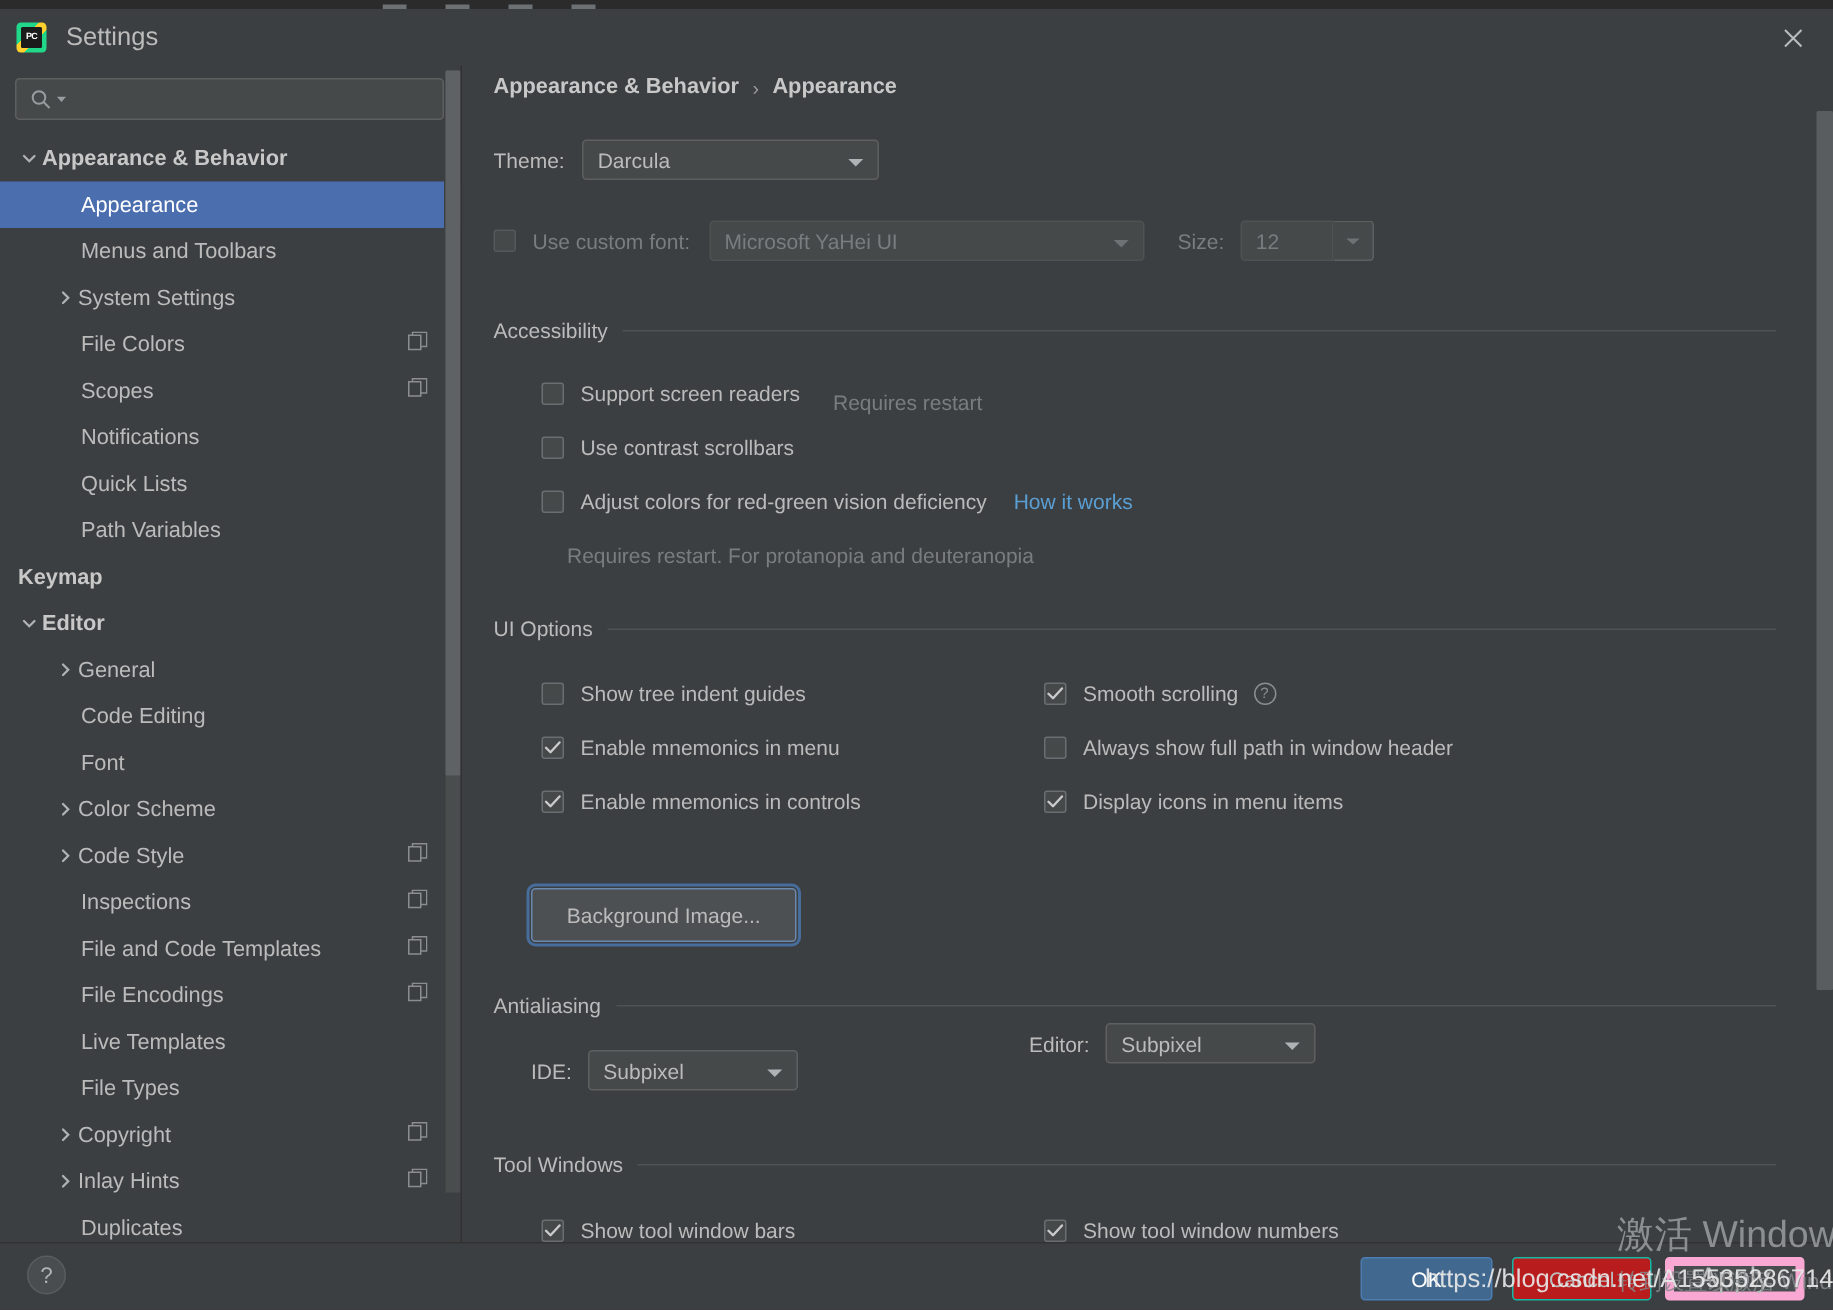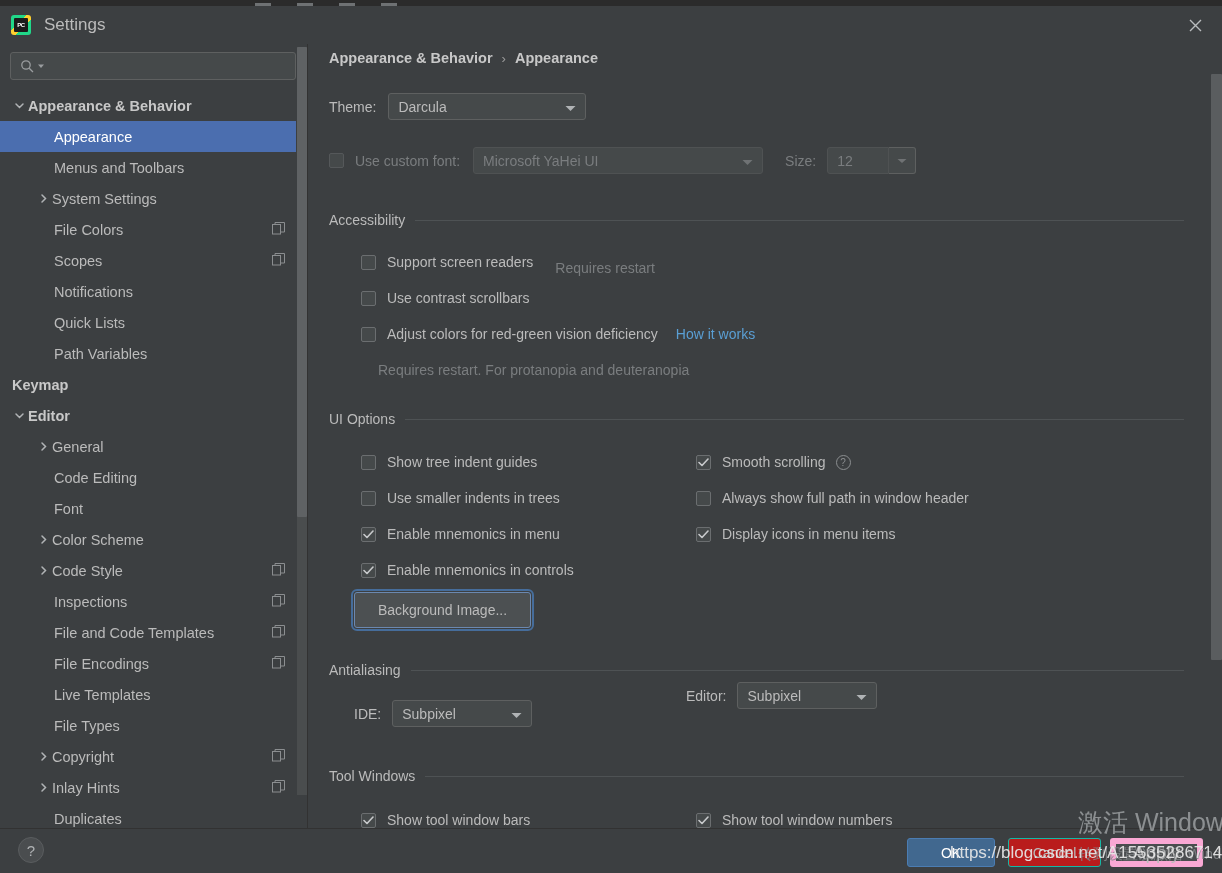--- a/index.html
+++ b/index.html
@@ -508,26 +508,20 @@
     </div>
     <div id="ui-left" style="position:absolute; left:53px; top:400px;">
         <div style="height: 36px; display: flex; align-items: center;">
           <label class="cb">
             <span class="box"></span>
             <span class="txt">Show tree indent guides</span>
           </label>
         </div>
         <div style="height: 36px; display: flex; align-items: center;">
           <label class="cb">
-            <span class="box"></span>
-            <span class="txt">Use smaller indents in trees</span>
-          </label>
-        </div>
-        <div style="height: 36px; display: flex; align-items: center;">
-          <label class="cb">
             <span class="box checked">
               <svg width="11" height="9" viewBox="0 0 11 9">
                 <path d="M1 4.5 L4 7.5 L10 1" stroke="#c8cacc" stroke-width="1.6" fill="none" stroke-linecap="round" stroke-linejoin="round"></path>
               </svg>
             </span>
             <span class="txt">Enable mnemonics in menu</span>
           </label>
         </div>
         <div style="height: 36px; display: flex; align-items: center;">
           <label class="cb">

